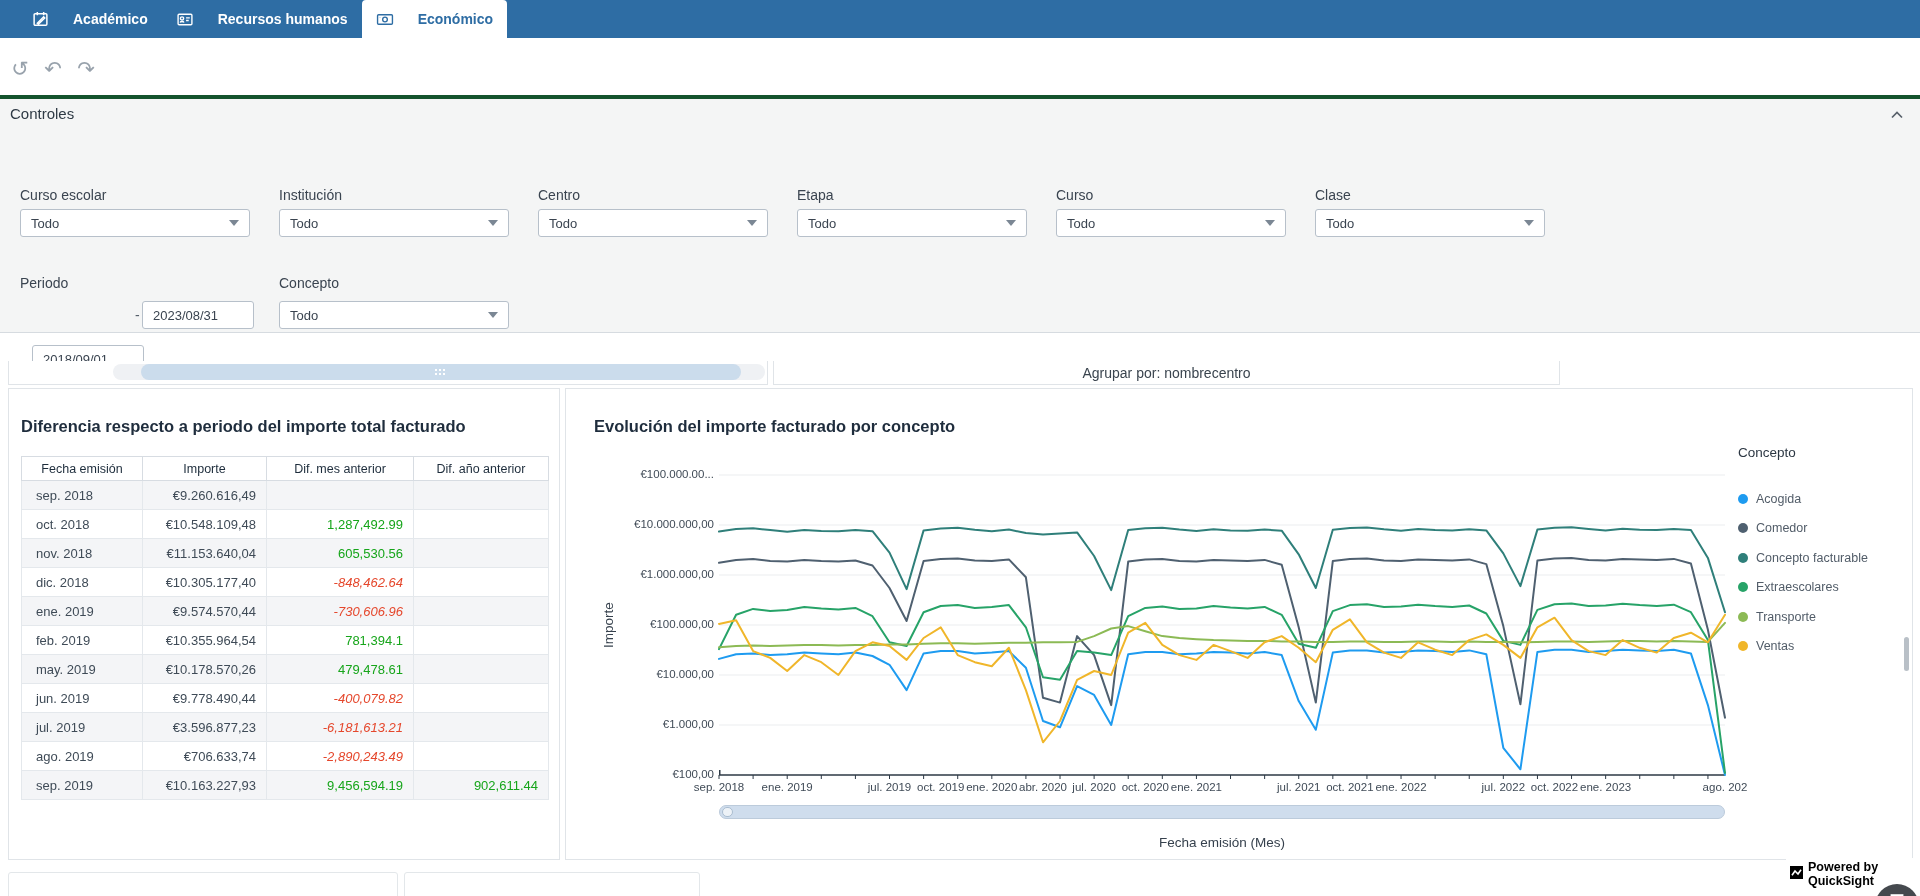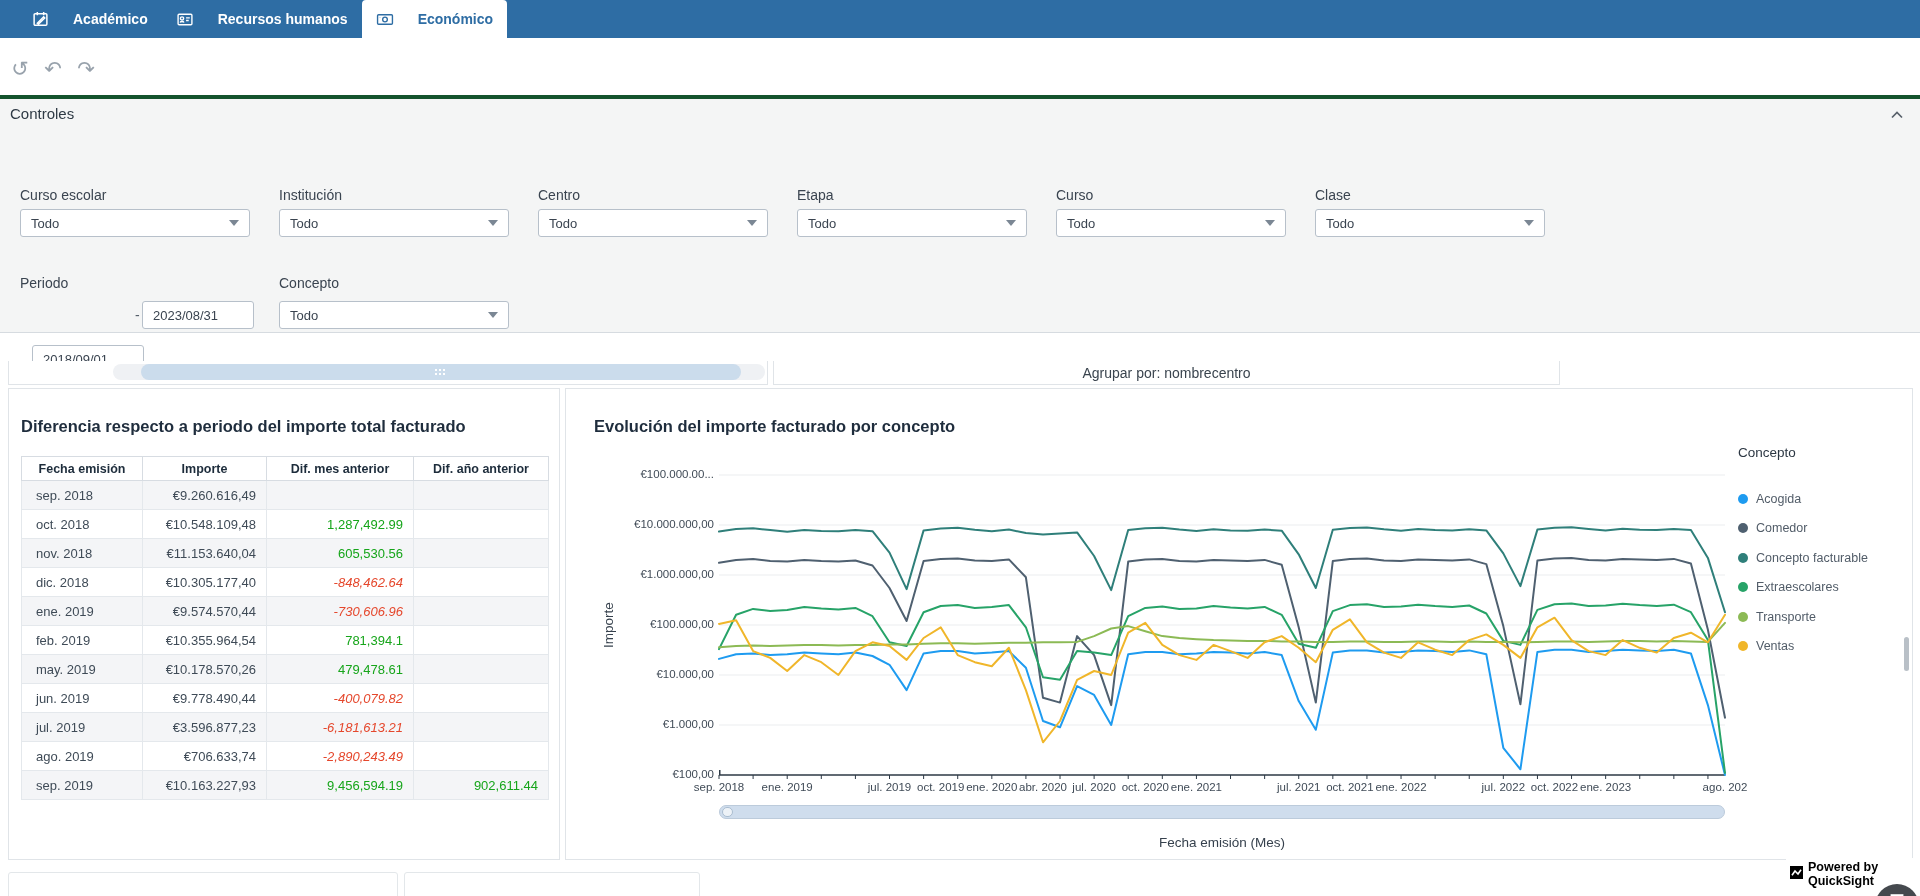--- a/index.html
+++ b/index.html
@@ -49,21 +49,21 @@
 
   
   .card{position:absolute;background:#fff;border:1px solid #e0e4e8;box-sizing:border-box;overflow:hidden;}
   #table-card{left:8px;top:388px;width:552px;height:472px;}
   #chart-card{left:565px;top:388px;width:1348px;height:472px;}
   .card-title{position:absolute;top:28px;font-size:16.5px;font-weight:600;color:#1f2d3d;white-space:nowrap;text-align:right;}
 
   
   #importe-table{position:absolute;left:12px;top:67px;width:527px;border-collapse:collapse;table-layout:fixed;}
   #importe-table th{border:1px solid #d7dce2;height:23px;padding:0 4px;font-size:12.5px;
-                    font-weight:700;color:#1d2c3b;text-align:center;background:#fff;}
+                    font-weight:400;color:#1d2c3b;text-align:center;background:#fff;}
   #importe-table td{border:1px solid #e4e8ec;height:29px;padding:0 10px;font-size:13px;
                     color:#3f4b57;box-sizing:border-box;white-space:nowrap;}
   #importe-table td.fecha{text-align:left;padding-left:14px;}
   #importe-table td.num{text-align:right;}
   #importe-table tr.odd td{background:#f4f5f7;}
   #importe-table td.pos{color:#16a51a;}
   #importe-table td.neg{color:#e5472c;font-style:italic;}
 
   
   #plot-svg{position:absolute;left:0;top:0;}

